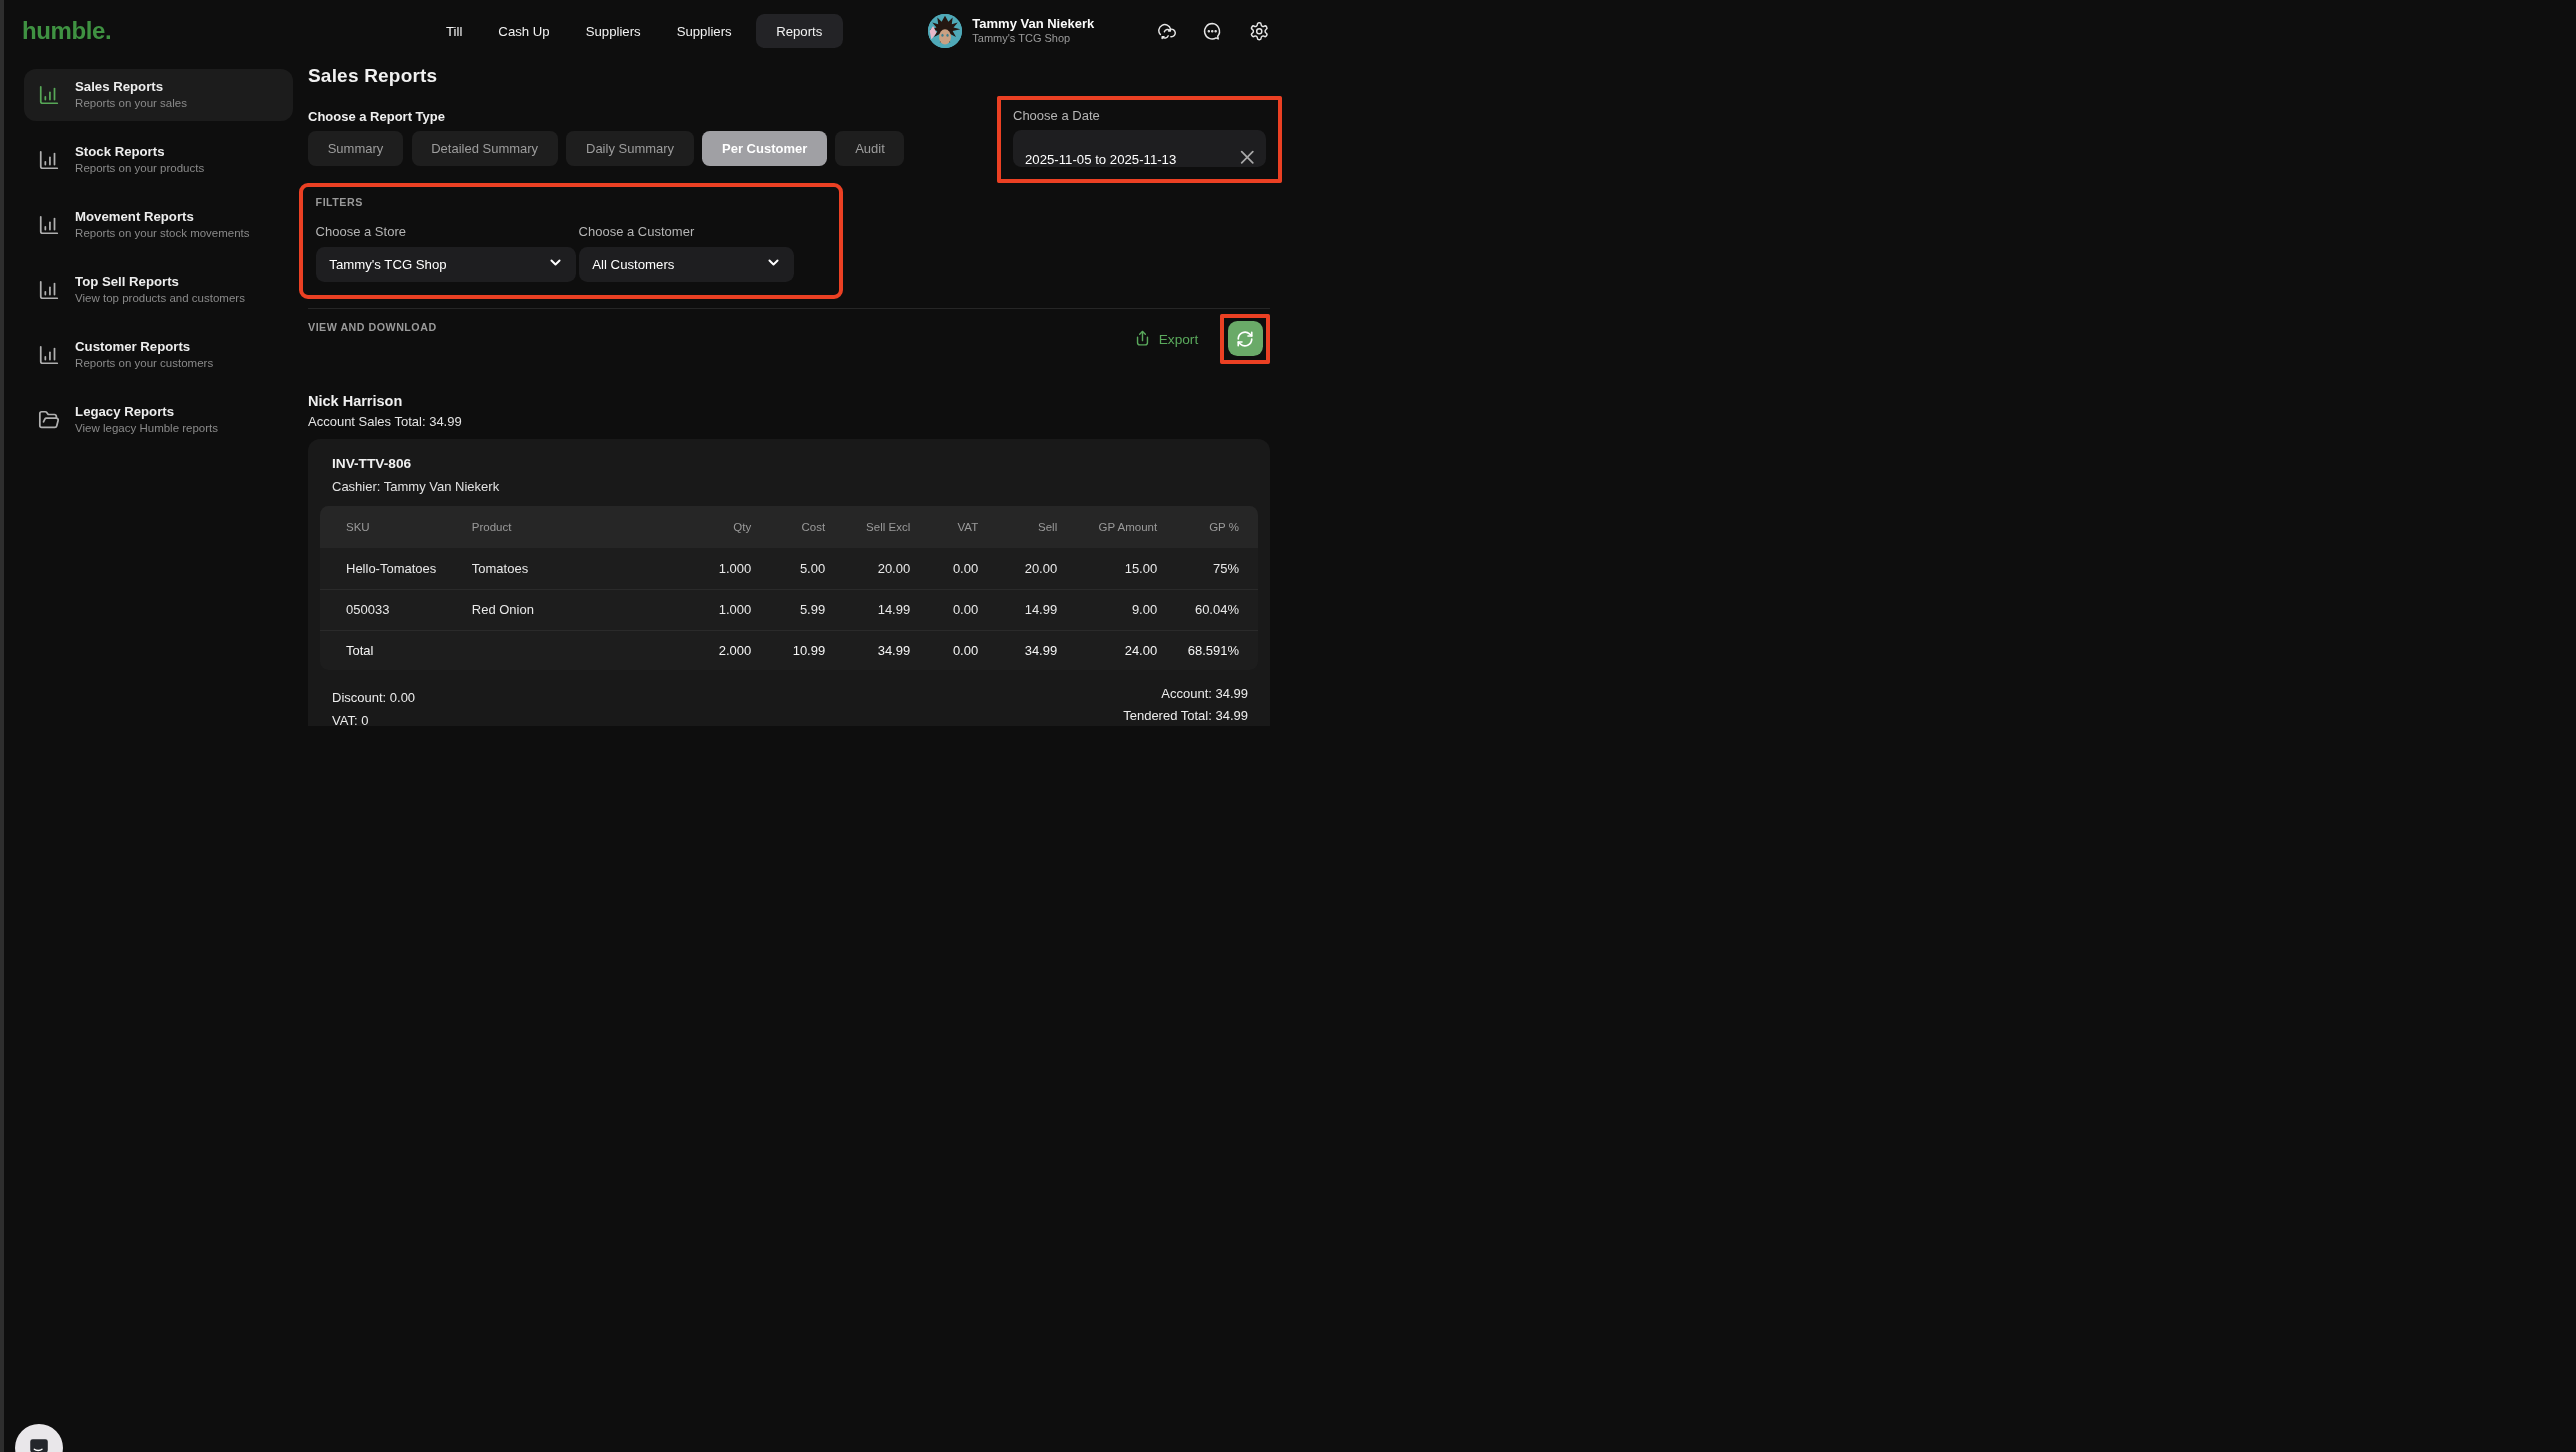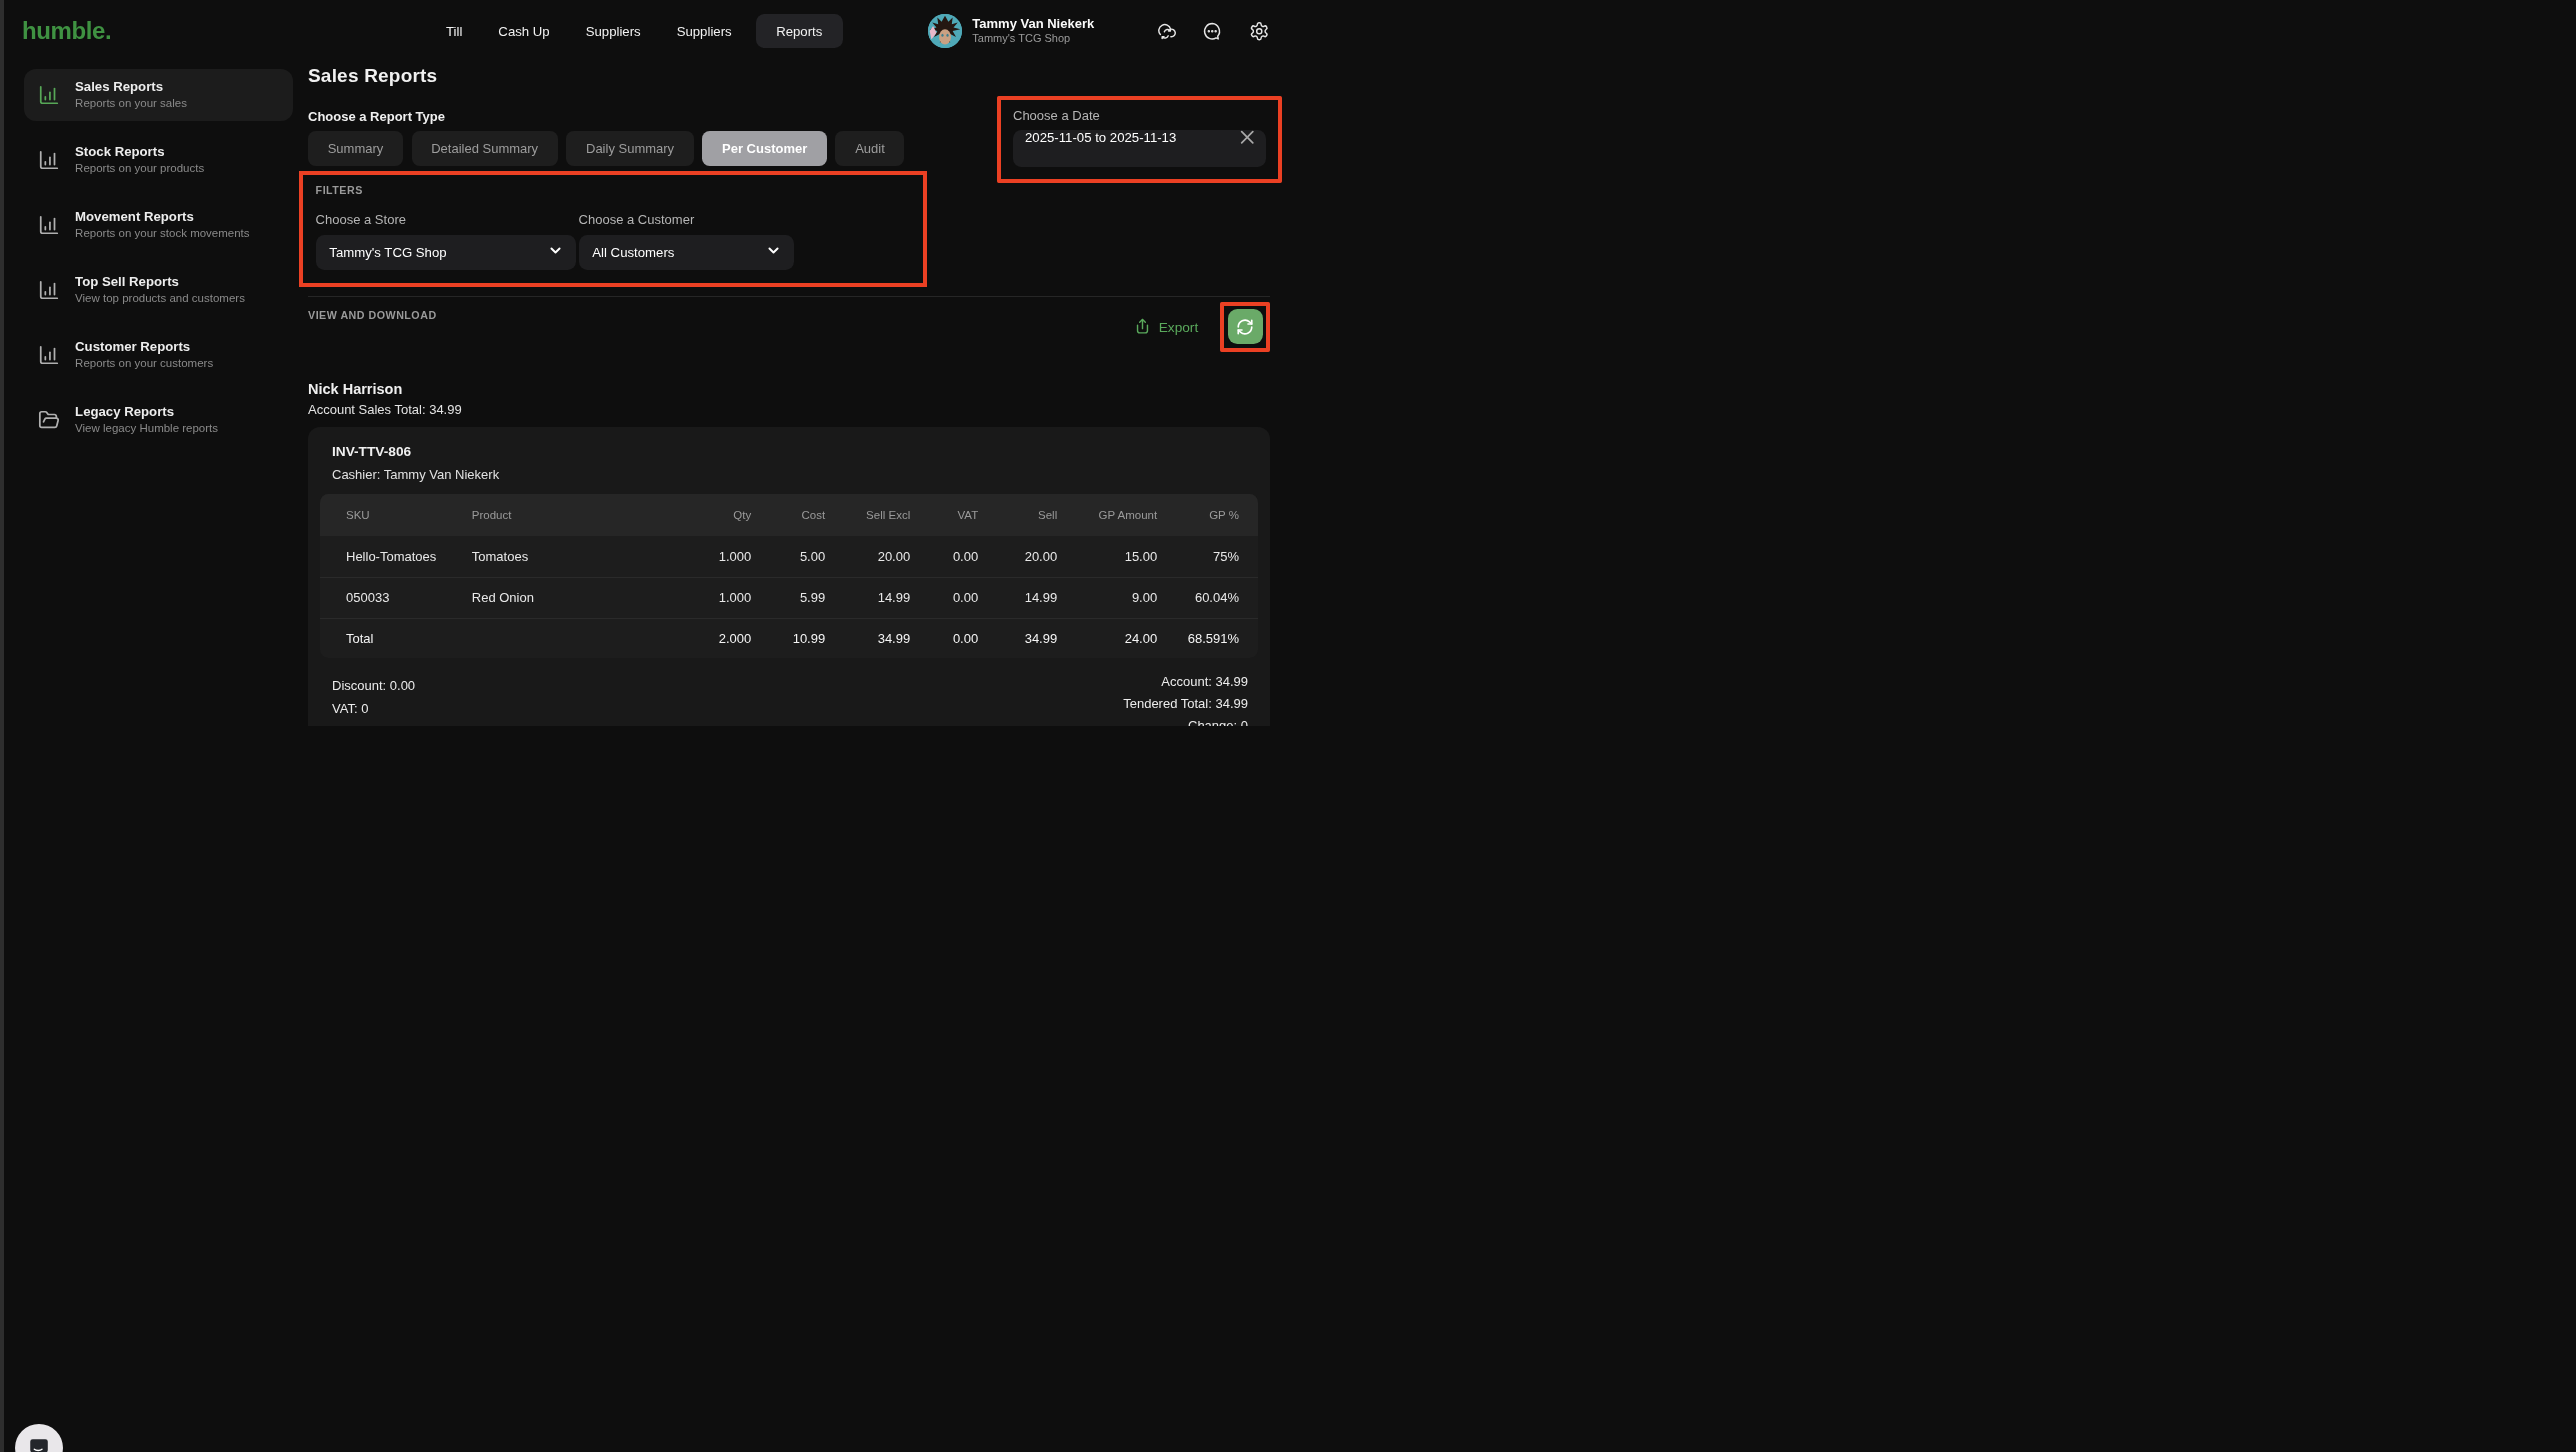--- a/index.html
+++ b/index.html
@@ -49,26 +49,26 @@
     color:#9d9d9d;font-size:13px;font-family:inherit;cursor:pointer;white-space:nowrap}
   .type-btn.active{background:var(--activeBtn);color:#ffffff;font-weight:bold}
 
   
   .annot{border:4.3px solid var(--annotation)}
 
   
   .date-block{position:absolute;top:34px;right:6px;padding:7.7px 12px 12px 12px;border-radius:1.7px}
   .field-label{font-size:13px;color:#b5b5b5}
   .date-input{margin-top:7.7px;width:253px;height:37px;background:#1e1e20;border-radius:8.5px;
-    display:flex;align-items:flex-start;padding:0 12px;cursor:pointer}
+    display:flex;align-items:flex-end;padding:0 12px;cursor:pointer}
   .date-value{font-size:13.2px;color:#fff;flex:1}
   .x-icon svg{width:14.5px;height:14.5px;stroke:#a9a9a9;stroke-width:2;stroke-linecap:round}
 
   
-  .filters-box{margin-top:5px;margin-left:-9.4px;width:628px;padding:9.4px 17px 13.7px 13px;border-radius:0}
+  .filters-box{margin-top:17px;margin-left:-9.4px;width:544px;padding:9.4px 17px 13.7px 13px;border-radius:9px}
   .filters-heading{font-size:10.7px;color:#9a9a9a;font-weight:bold;letter-spacing:0.5px}
   .filters-row{display:flex;gap:3px;margin-top:16px}
   .filter-col .field-label{display:block}
   .dropdown{margin-top:7.7px;height:35px;background:#1e1e20;border-radius:8.5px;display:flex;align-items:center;
     padding:0 13.7px;cursor:pointer}
   .dropdown .dd-value{font-size:13.2px;color:#fff;flex:1}
   .dd-store{width:260px}
   .dd-customer{width:215px}
   .chev svg{width:13px;height:13px;stroke:#fff;stroke-width:2.4;fill:none;stroke-linecap:round;stroke-linejoin:round}
 

